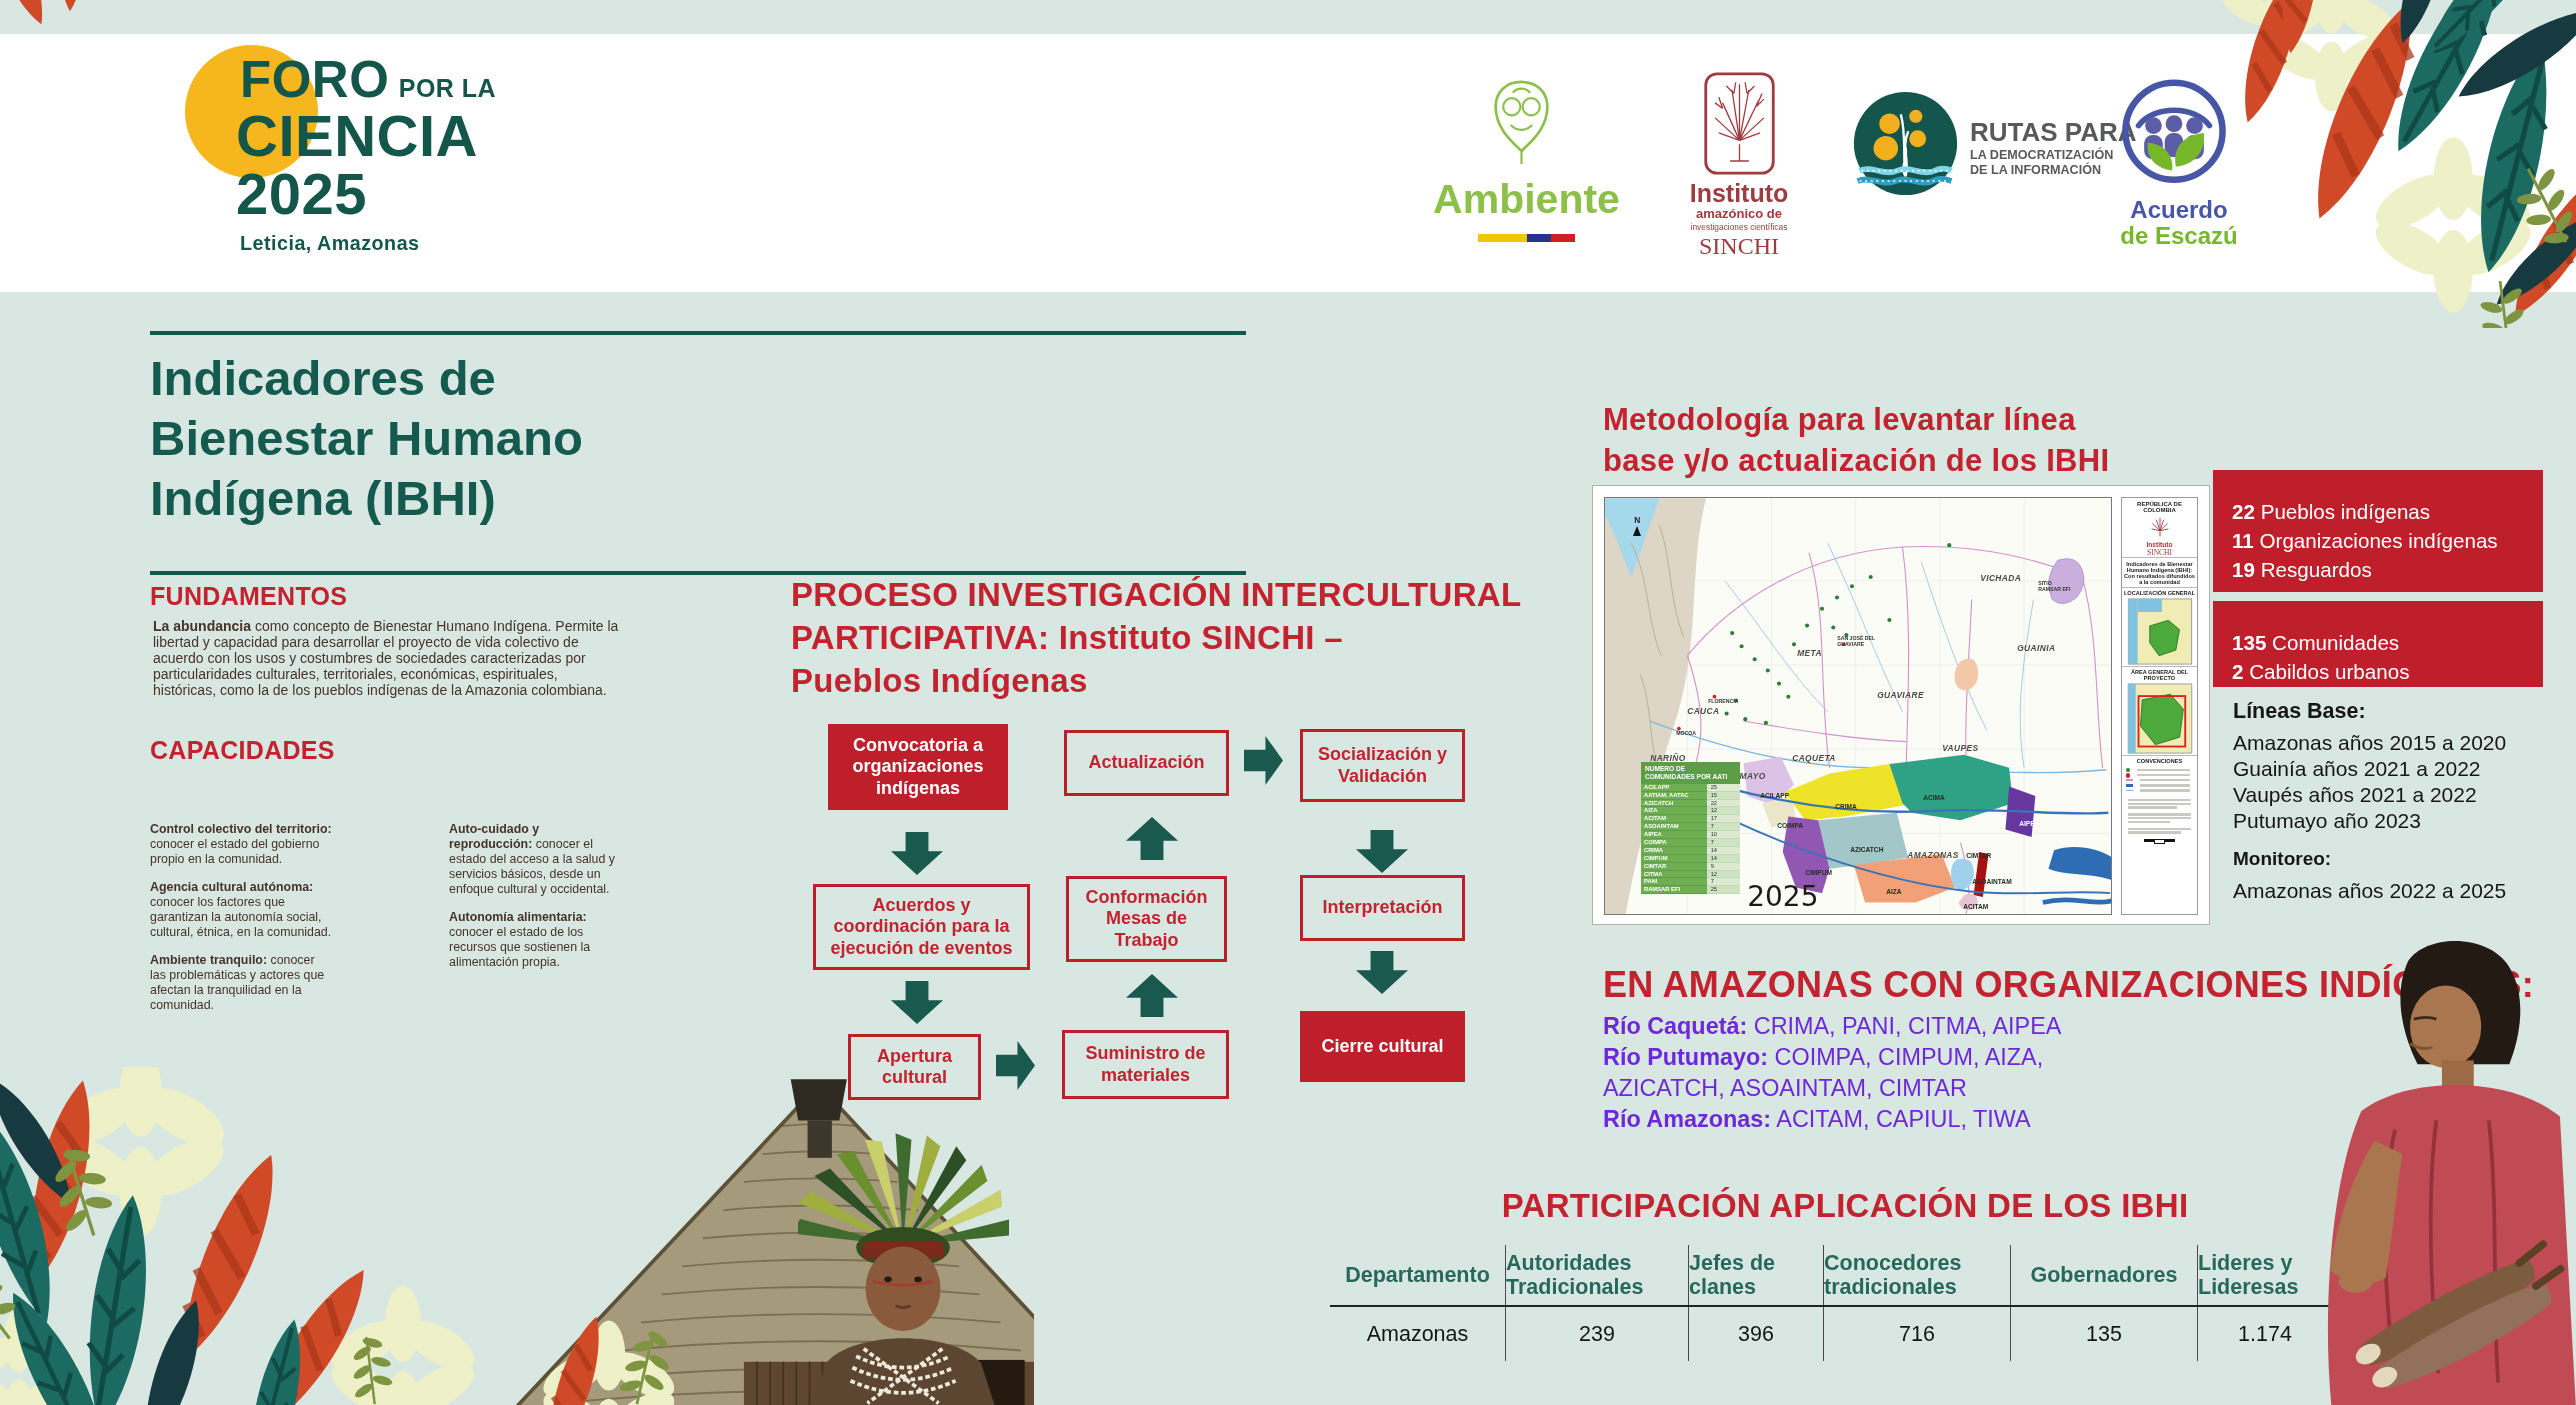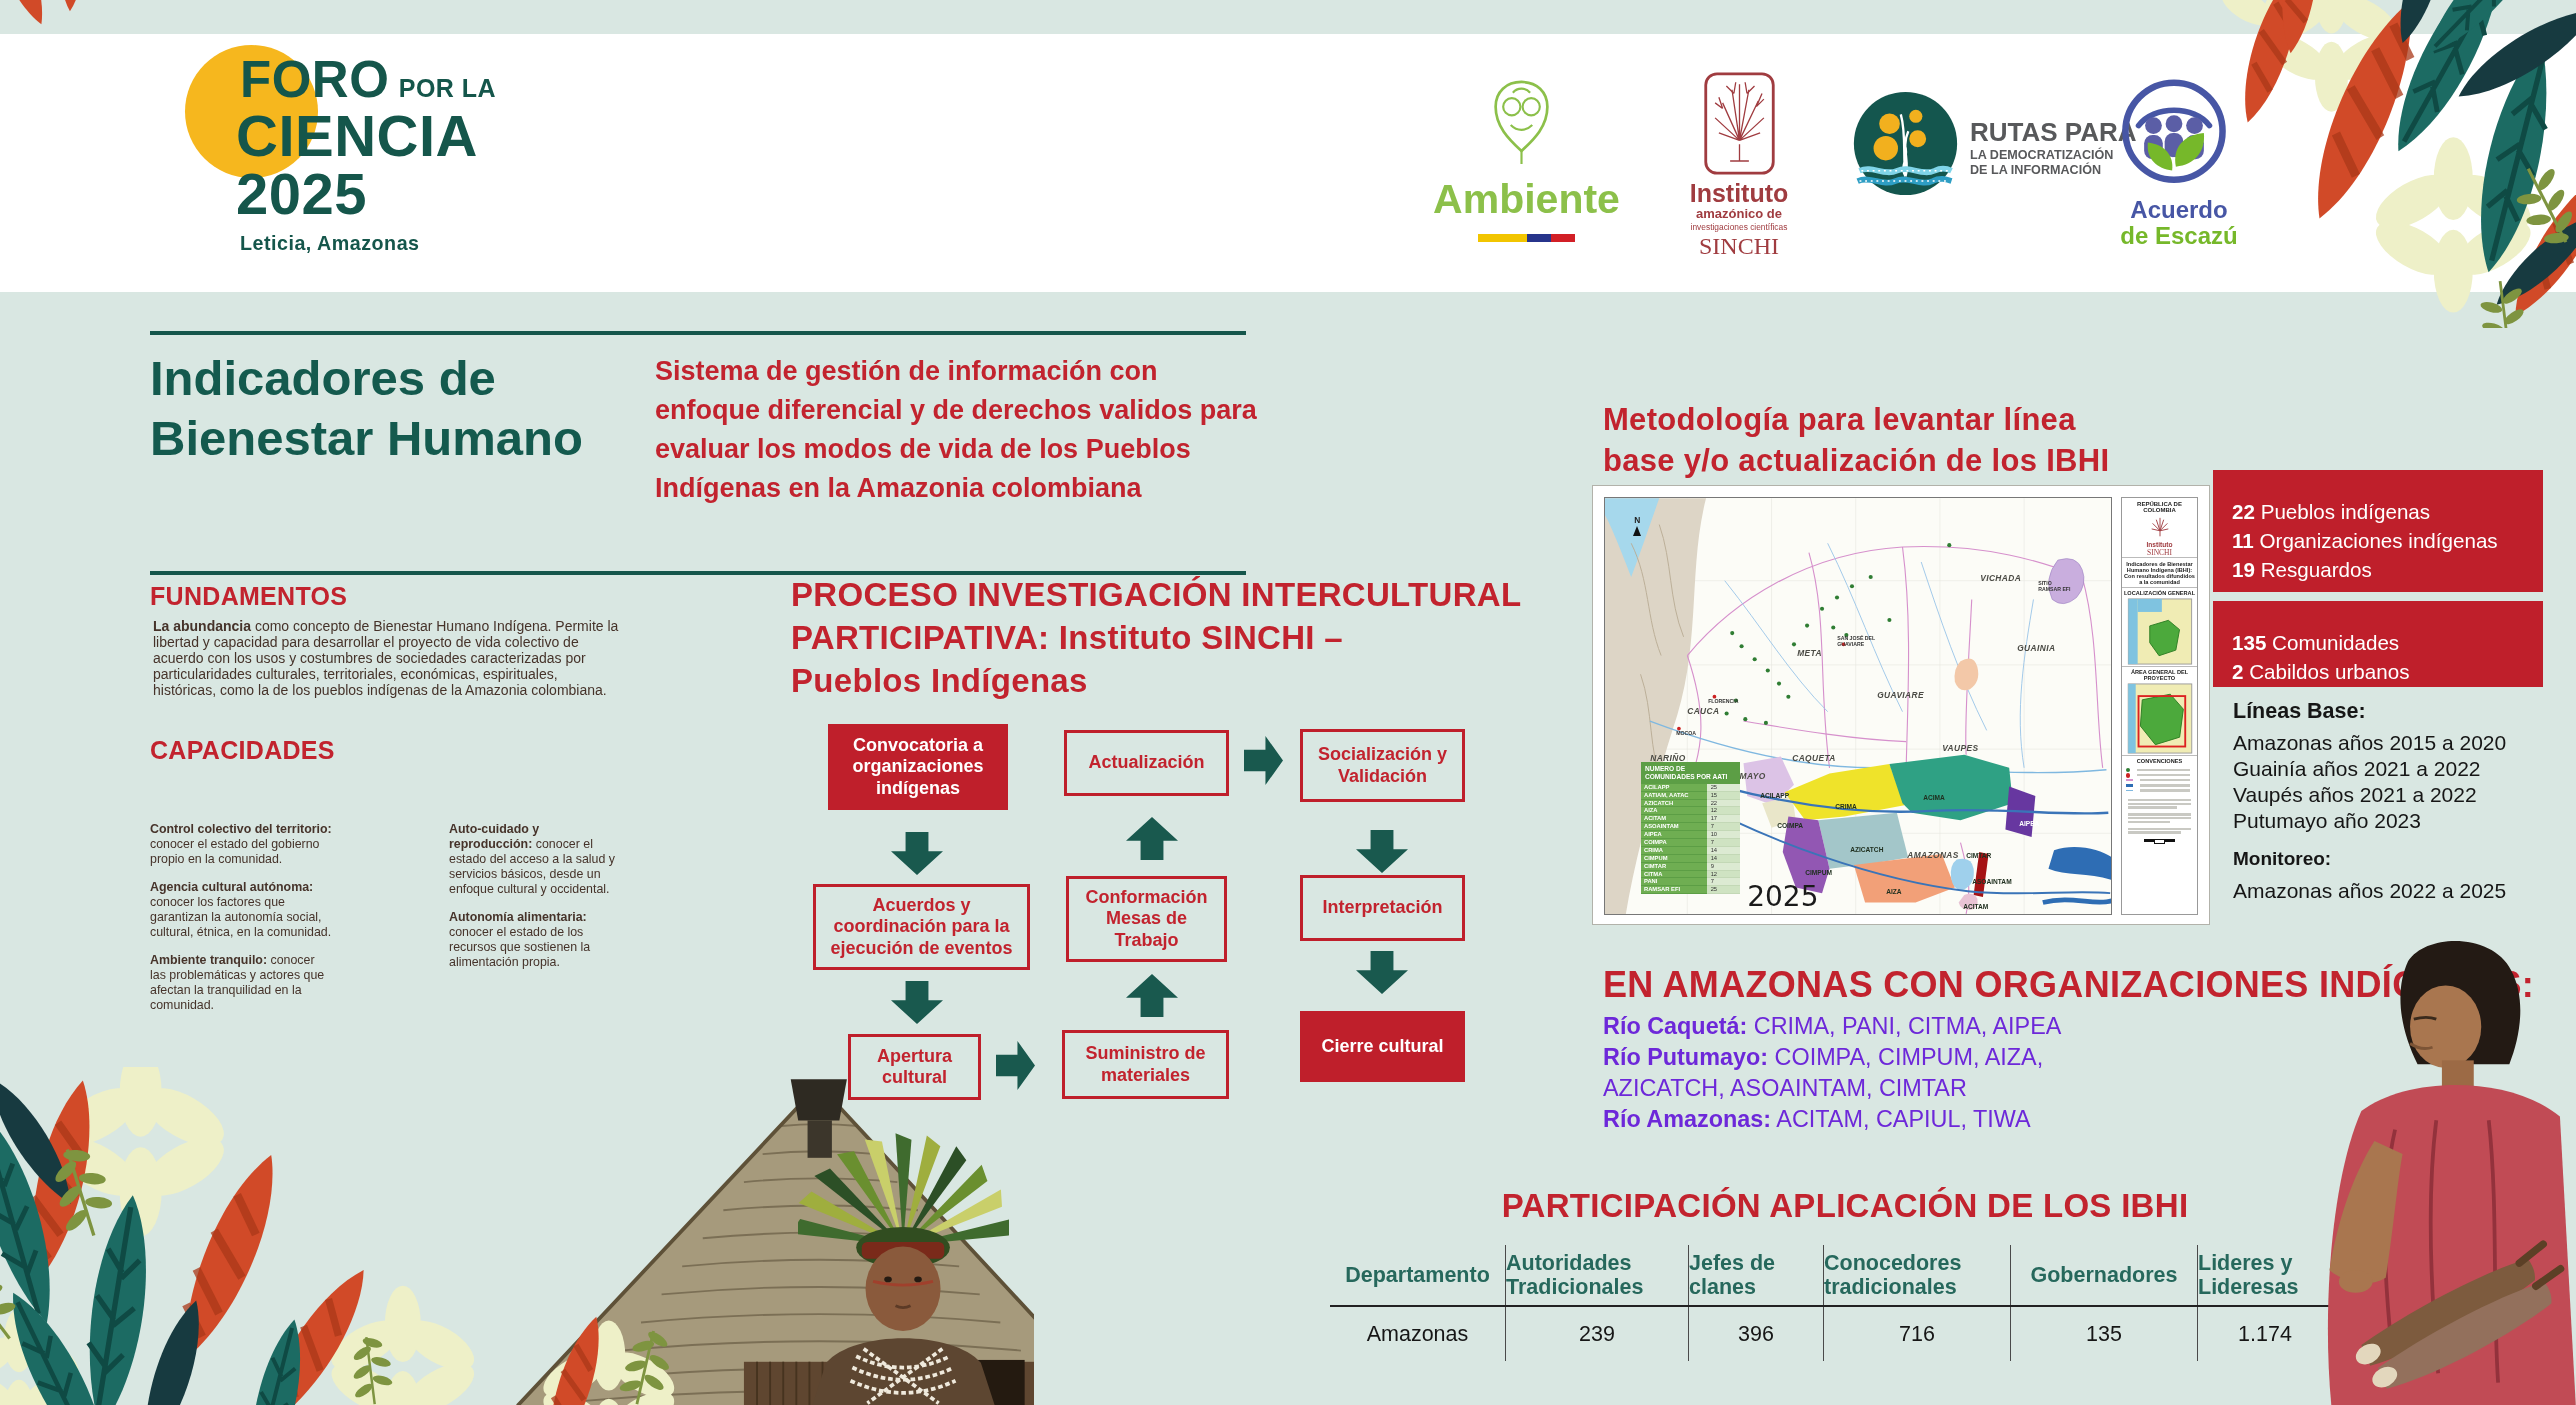--- a/index.html
+++ b/index.html
@@ -182,22 +182,22 @@
     </g>
     <path d="M60,104 L60,86" stroke="#fff" stroke-width="2"></path>
   </svg>
   <div class="abs esc-t" style="left:2118px;top:197px;font-size:24px;color:#4756a5">Acuerdo</div>
   <div class="abs esc-t" style="left:2118px;top:223px;font-size:24px;color:#76b82a">de Escazú</div>
 
   <div class="abs rule" style="top:331px"></div>
   <div class="abs main-title">
     <div>Indicadores de</div>
     <div>Bienestar Humano</div>
-  </div>
-  <div class="abs subtitle">Sistema de gestión de información con enfoque diferencial y de derechos validos para evaluar los modos de vida de los Pueblos Indígenas en la Amazonia colombiana</div>
+    <div>Indígena (IBHI)</div>
+  </div>
   <div class="abs rule" style="top:571px"></div>
 
   <div class="abs red-h" style="left:150px;top:582px;font-size:25px">FUNDAMENTOS</div>
   <div class="abs body-txt fund-p">
     <b>La abundancia</b><span> como concepto de Bienestar Humano Indígena. Permite la libertad y capacidad para desarrollar el proyecto de vida colectivo de acuerdo con los usos y costumbres de sociedades caracterizadas por particularidades culturales, territoriales, económicas, espirituales, históricas, como la de los pueblos indígenas de la Amazonia colombiana.</span>
   </div>
 
   <div class="abs red-h" style="left:150px;top:736px;font-size:25px">CAPACIDADES</div>
   <div class="abs body-txt cap-col" style="left:150px;top:822px;width:183px">
     <div class="cap-item"><b>Control colectivo del territorio:</b> <span>conocer el estado del gobierno propio en la comunidad.</span></div>

